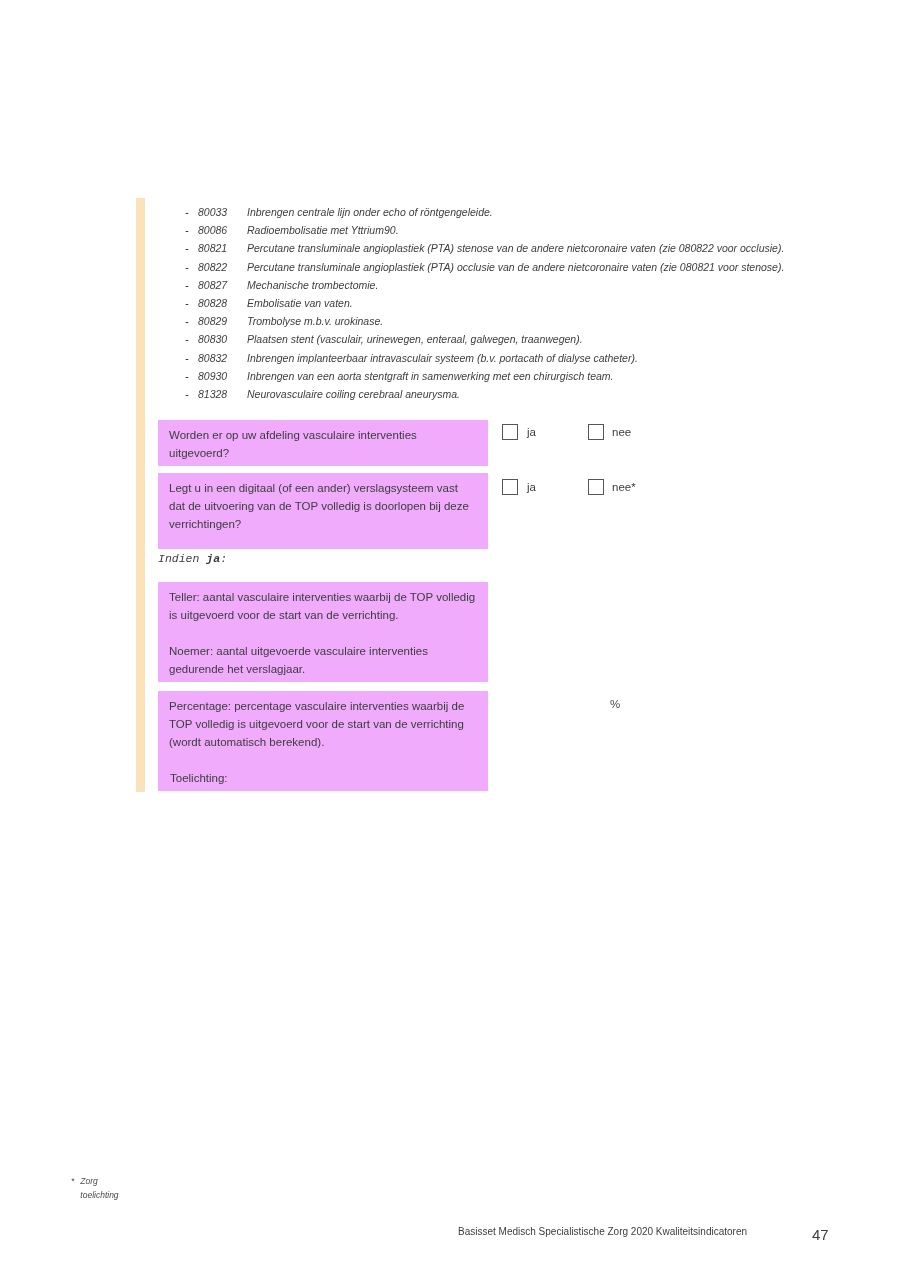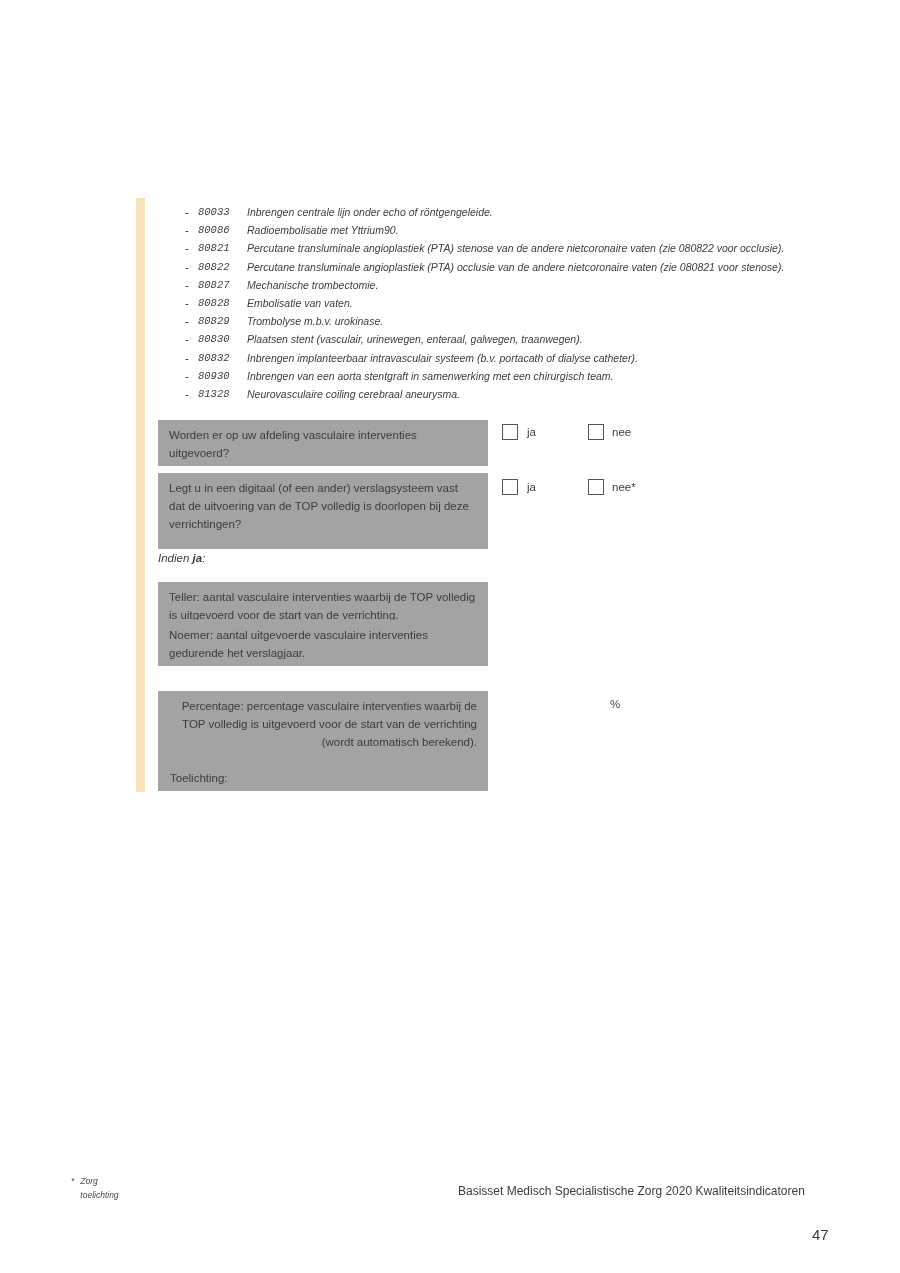--- a/index.html
+++ b/index.html
@@ -22,28 +22,28 @@
     position:absolute;
     left:185px;top:203px;
     width:680px;
     font-style:italic;
     font-size:10.5px;
     line-height:18.2px;
     color:#3d3d3d;
   }
   .proc-row{display:flex;white-space:nowrap;}
   .proc-row .dash{width:13px;flex:0 0 13px;}
-  .proc-row .code{width:49px;flex:0 0 49px;font-family:Liberation Mono, monospace;}
+  .proc-row .code{width:49px;flex:0 0 49px;}
   .proc-row .desc{flex:1;}
   .qbox{
     position:absolute;
     left:158px;
     width:330px;
     box-sizing:border-box;
-    background:#a3a3a3;
+    background:#f0abfc;
     padding:7px 11px 0 11px;
     font-size:11.5px;
     line-height:17.8px;
     color:#3c3c3c;
   }
   .checkbox{
     position:absolute;
     width:14px;height:14px;
     border:1.5px solid #565658;
     background:#ffffff;
@@ -52,42 +52,43 @@
     position:absolute;
     font-size:11.5px;
     color:#3c3c3c;
   }
   .indien{
     position:absolute;
     left:158px;top:552px;
     font-style:italic;
     font-size:11.5px;
     color:#3c3c3c;
+    font-family:Liberation Mono, monospace;
   }
   .indien b{font-weight:bold;}
   .pct-sign{
     position:absolute;
     left:610px;top:698px;
     font-size:11.5px;
     color:#4a4a4a;
   }
   .footnote{
     position:absolute;
     left:71px;top:1174px;
     font-style:italic;
     font-size:8.5px;
     line-height:14px;
     color:#4a4a4a;
     display:flex;
     gap:6px;
   }
   .footer-text{
     position:absolute;
-    left:458px;top:1184px;
-    font-size:12px;
+    left:458px;top:1226px;
+    font-size:10px;
     color:#3c3c3c;
   }
   .page-number{
     position:absolute;
     left:812px;top:1226px;
     font-size:15px;
     color:#3c3c3c;
   }
 </style>
 </head>
@@ -163,22 +164,22 @@
 
   <div class="qbox" style="top:473px;height:76px;">Legt u in een digitaal (of een ander) verslagsysteem vast dat de uitvoering van de TOP volledig is doorlopen bij deze verrichtingen?</div>
   <div class="checkbox" style="left:502px;top:479px;"></div>
   <span class="cb-label" style="left:527px;top:481px;">ja</span>
   <div class="checkbox" style="left:588px;top:479px;"></div>
   <span class="cb-label" style="left:612px;top:481px;">nee*</span>
 
   <div class="indien"><span>Indien </span><b>ja</b><span>:</span></div>
 
   <div class="qbox" style="top:582px;height:62px;">Teller: aantal vasculaire interventies waarbij de TOP volledig is uitgevoerd voor de start van de verrichting.</div>
-  <div class="qbox" style="top:620px;height:46px;">Noemer: aantal uitgevoerde vasculaire interventies gedurende het verslagjaar.</div>
-  <div class="qbox" style="top:691px;height:80px;text-align:right;">Percentage: percentage vasculaire interventies waarbij de TOP volledig is uitgevoerd voor de start van de verrichting (wordt automatisch berekend).</div>
+  <div class="qbox" style="top:636px;height:46px;">Noemer: aantal uitgevoerde vasculaire interventies gedurende het verslagjaar.</div>
+  <div class="qbox" style="top:691px;height:80px;">Percentage: percentage vasculaire interventies waarbij de TOP volledig is uitgevoerd voor de start van de verrichting (wordt automatisch berekend).</div>
   <span class="pct-sign">%</span>
   <div class="qbox" style="top:763px;height:28px;padding-left:12px;">Toelichting:</div>
 
   <div class="footnote">
     <span>*</span>
     <span>
       <span>Zorg</span><br>
       <span>toelichting</span>
     </span>
   </div>

